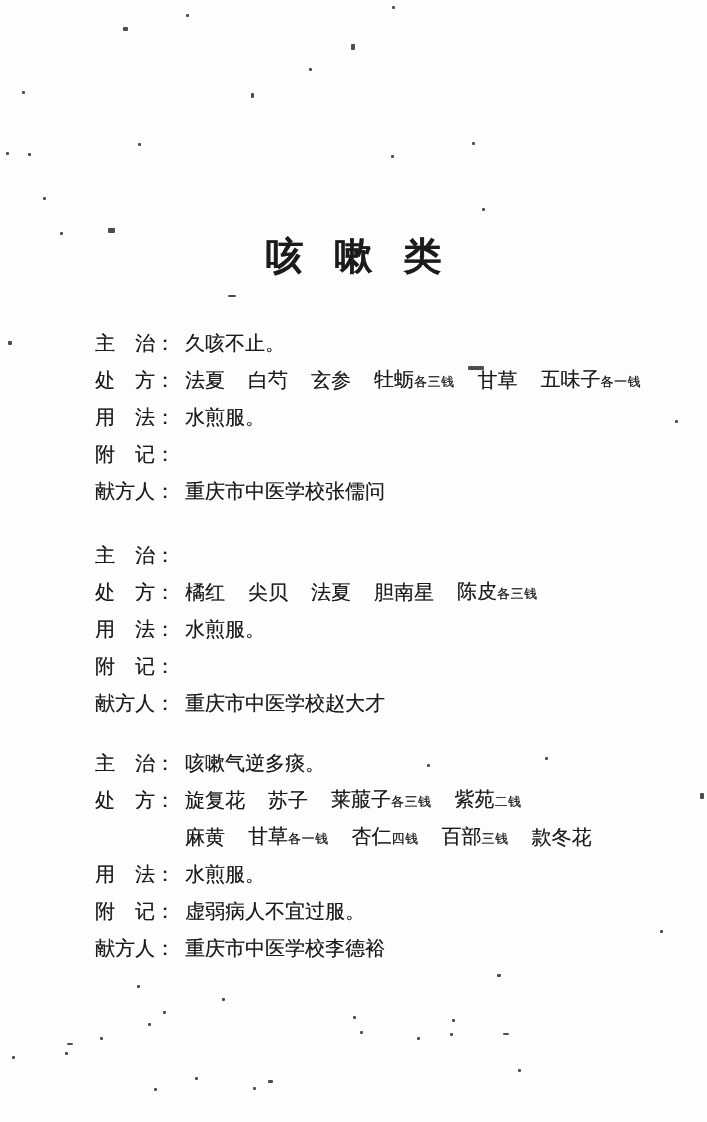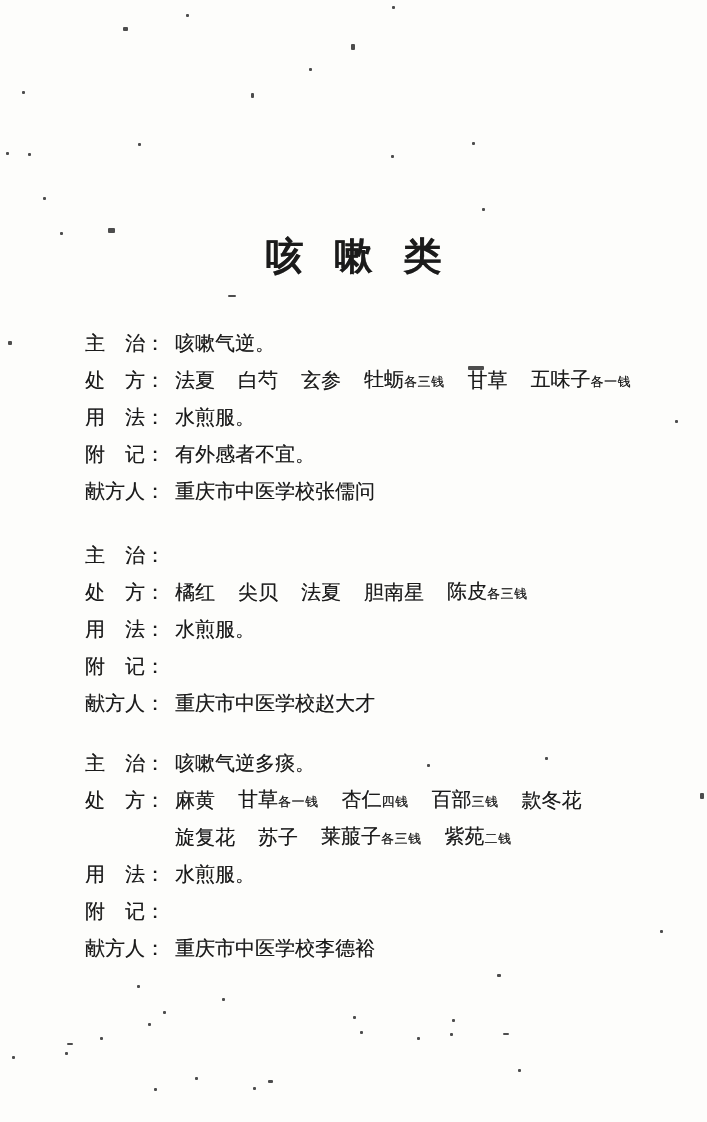--- a/index.html
+++ b/index.html
@@ -18,21 +18,21 @@
     top:231px; left:0; width:100%;
     text-align:center;
     font-size:38px;
     font-weight:bold;
     letter-spacing:31px;
     padding-left:31px;
     white-space:nowrap;
   }
   .entry {
     position:absolute;
-    left:85px;
+    left:95px;
     width:605px;
   }
   .row {
     display:flex;
     align-items:flex-start;
     min-height:37px;
     line-height:37px;
     font-size:20px;
   }
   .lab {
@@ -63,42 +63,41 @@
 </style>
 </head>
 <body>
 
 <div class="page">
   <h1 class="title">咳嗽类</h1>
   <div id="entries">
       <section class="entry" style="top: 325px;">
         <div class="row">
           <span class="lab">主　治：</span>
-          <span class="val">咳嗽气逆。</span>
+          <span class="val">久咳不止。</span>
         </div>
         <div class="row">
           <span class="lab">处　方：</span>
           <div class="rx">
             <div class="rx-line">
               <span class="rx-item"><span class="rx-name">法夏</span></span>
               <span class="rx-item"><span class="rx-name">白芍</span></span>
               <span class="rx-item"><span class="rx-name">玄参</span></span>
               <span class="rx-item"><span class="rx-name">牡蛎</span><span class="rx-dose">各三钱</span></span>
               <span class="rx-item"><span class="rx-name">甘草</span></span>
               <span class="rx-item"><span class="rx-name">五味子</span><span class="rx-dose">各一钱</span></span>
             </div>
           </div>
         </div>
         <div class="row">
           <span class="lab">用　法：</span>
           <span class="val">水煎服。</span>
         </div>
         <div class="row">
           <span class="lab">附　记：</span>
-          <span class="val">有外感者不宜。</span>
         </div>
         <div class="row">
           <span class="lab">献方人：</span>
           <span class="val">重庆市中医学校张儒问</span>
         </div>
       </section>
       <section class="entry" style="top: 537px;">
         <div class="row">
           <span class="lab">主　治：</span>
         </div>
@@ -128,40 +127,41 @@
       </section>
       <section class="entry" style="top: 745px;">
         <div class="row">
           <span class="lab">主　治：</span>
           <span class="val">咳嗽气逆多痰。</span>
         </div>
         <div class="row">
           <span class="lab">处　方：</span>
           <div class="rx">
             <div class="rx-line">
+              <span class="rx-item"><span class="rx-name">旋复花</span></span>
+              <span class="rx-item"><span class="rx-name">苏子</span></span>
+              <span class="rx-item"><span class="rx-name">莱菔子</span><span class="rx-dose">各三钱</span></span>
+              <span class="rx-item"><span class="rx-name">紫苑</span><span class="rx-dose">二钱</span></span>
+            </div>
+            <div class="rx-line">
               <span class="rx-item"><span class="rx-name">麻黄</span></span>
               <span class="rx-item"><span class="rx-name">甘草</span><span class="rx-dose">各一钱</span></span>
               <span class="rx-item"><span class="rx-name">杏仁</span><span class="rx-dose">四钱</span></span>
               <span class="rx-item"><span class="rx-name">百部</span><span class="rx-dose">三钱</span></span>
               <span class="rx-item"><span class="rx-name">款冬花</span></span>
             </div>
-            <div class="rx-line">
-              <span class="rx-item"><span class="rx-name">旋复花</span></span>
-              <span class="rx-item"><span class="rx-name">苏子</span></span>
-              <span class="rx-item"><span class="rx-name">莱菔子</span><span class="rx-dose">各三钱</span></span>
-              <span class="rx-item"><span class="rx-name">紫苑</span><span class="rx-dose">二钱</span></span>
-            </div>
           </div>
         </div>
         <div class="row">
           <span class="lab">用　法：</span>
           <span class="val">水煎服。</span>
         </div>
         <div class="row">
           <span class="lab">附　记：</span>
+          <span class="val">虚弱病人不宜过服。</span>
         </div>
         <div class="row">
           <span class="lab">献方人：</span>
           <span class="val">重庆市中医学校李德裕</span>
         </div>
       </section>
     </div>
   <div id="specks">
       <i class="speck" style="left: 186px; top: 14px; width: 3px; height: 3px;"></i>
       <i class="speck" style="left: 123px; top: 27px; width: 5px; height: 4px;"></i>

